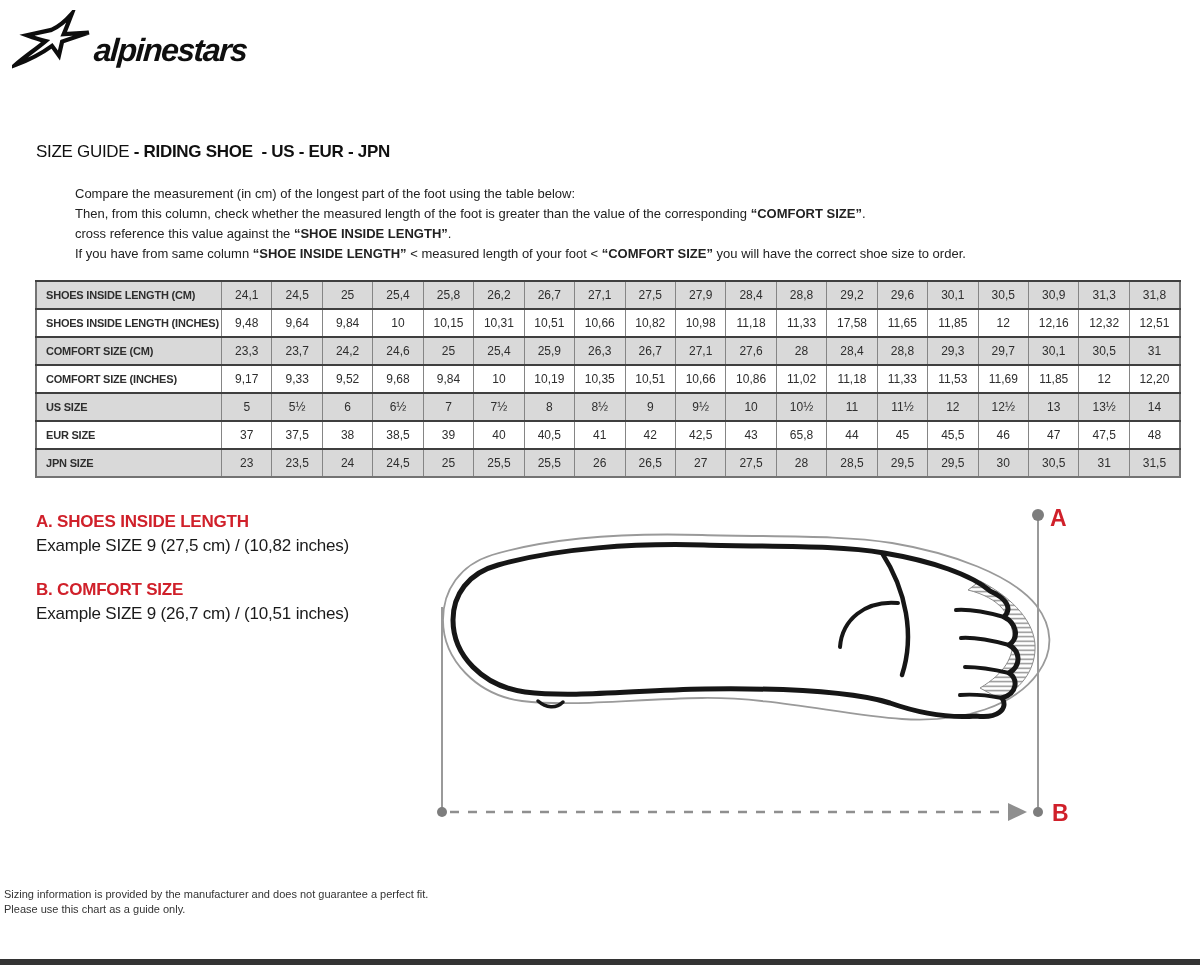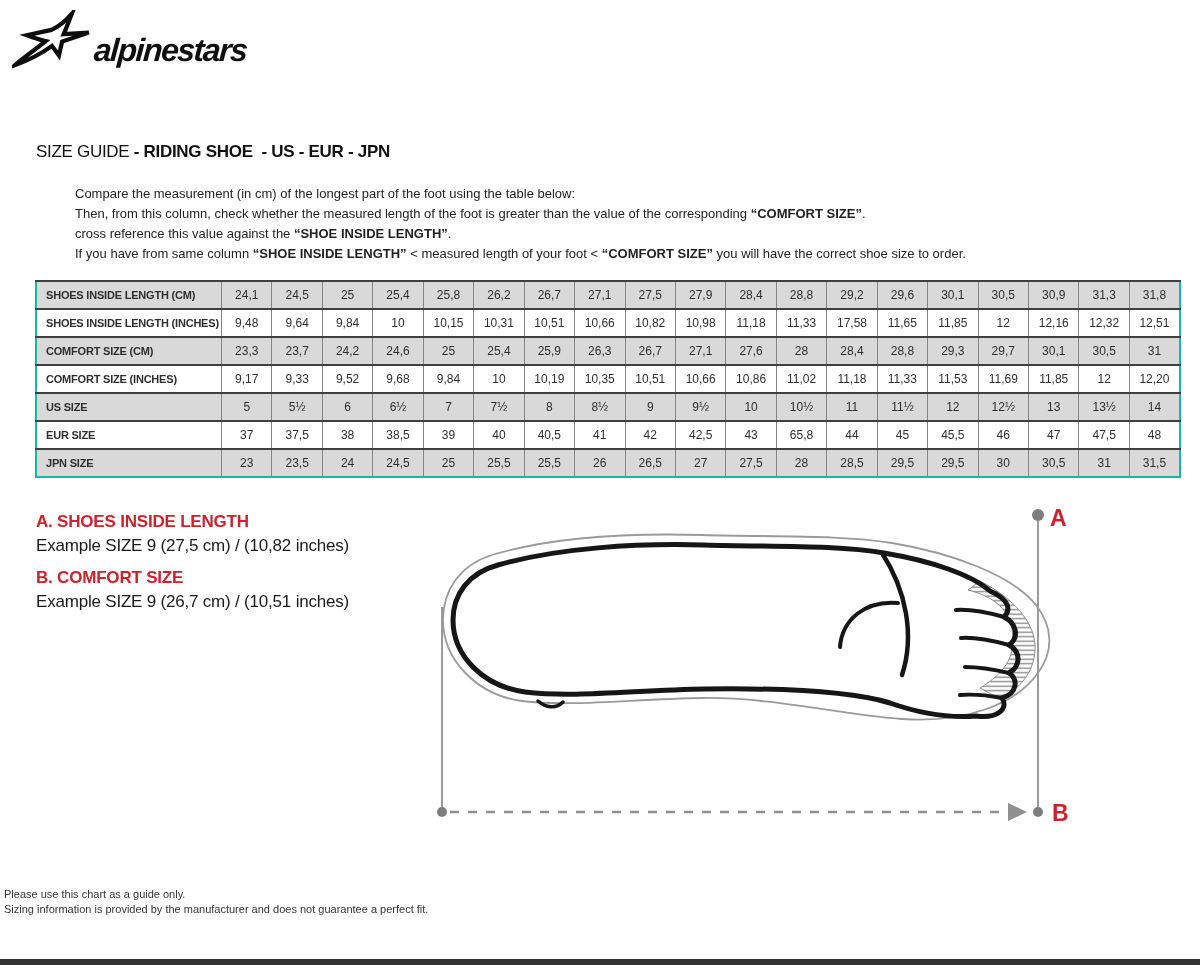--- a/index.html
+++ b/index.html
@@ -16,32 +16,32 @@
   .title{position:absolute;left:36px;top:142px;font-size:17px;letter-spacing:-0.3px;color:#101010;white-space:pre;}
   .title .t-reg{font-weight:400;}
   .title .t-bold{font-weight:700;}
 
   
   .intro{position:absolute;left:40px;top:184px;font-size:13px;line-height:20px;color:#222;margin-left:35px;}
   .intro b{font-weight:700;}
 
   
   .table-wrap{position:absolute;left:35px;top:280px;width:1146px;}
-  table.sizes{width:1146px;border-collapse:collapse;table-layout:fixed;border:2px solid #14b8a6;}
+  table.sizes{width:1146px;border-collapse:collapse;table-layout:fixed;border:2px solid #737373;}
   table.sizes td{height:26px;text-align:center;vertical-align:middle;font-size:12px;color:#2e2e2e;
                  border-left:1px solid #858585;border-top:2px solid #3f3f3f;padding:0 2px;background:#fff;}
   table.sizes tr.shaded td{background:#d9d9d9;}
   table.sizes td.rowhdr{width:173px;text-align:left;font-weight:700;font-size:11px;padding-left:9px;
                         letter-spacing:-0.2px;border-left:none;}
 
   
   .legend{position:absolute;left:36px;top:512px;width:380px;}
   .legend-title{font-size:17px;font-weight:700;color:#d0202a;letter-spacing:-0.2px;}
   .legend-example{font-size:17px;color:#1a1a1a;margin-top:4px;letter-spacing:-0.2px;}
-  .legend-block+.legend-block{margin-top:12px;}
+  .legend-block+.legend-block{margin-top:24px;}
 
   
   .diagram{position:absolute;left:420px;top:495px;}
   .marker-label{font-family:"Liberation Sans",sans-serif;font-size:23px;font-weight:bold;fill:#d0202a;}
 
   
   .footer{position:absolute;left:4px;top:887px;font-size:11px;line-height:15px;color:#333;}
 
   .bottom-bar{position:absolute;left:0;bottom:0;width:1200px;height:6px;background:#333;}
 </style>
@@ -266,18 +266,18 @@
 
     <path d="M462,58 C486,95 495,140 482,180" fill="none" stroke="#161616" stroke-width="4.5" stroke-linecap="round"></path>
     <path d="M478,108 C445,105 422,125 420,152" fill="none" stroke="#161616" stroke-width="4" stroke-linecap="round"></path>
     <path d="M118,206 C126,213 136,214 143,207" fill="none" stroke="#161616" stroke-width="3.5" stroke-linecap="round"></path>
 
     <text class="marker-label" x="630" y="31">A</text>
     <text class="marker-label" x="632" y="326">B</text>
   </svg>
 
   <div class="footer">
+    <div>Sizing information is provided by the manufacturer and does not guarantee a perfect fit.</div>
     <div>Please use this chart as a guide only.</div>
-    <div>Sizing information is provided by the manufacturer and does not guarantee a perfect fit.</div>
   </div>
 
   <div class="bottom-bar"></div>
 </div>
 
 </body></html>

